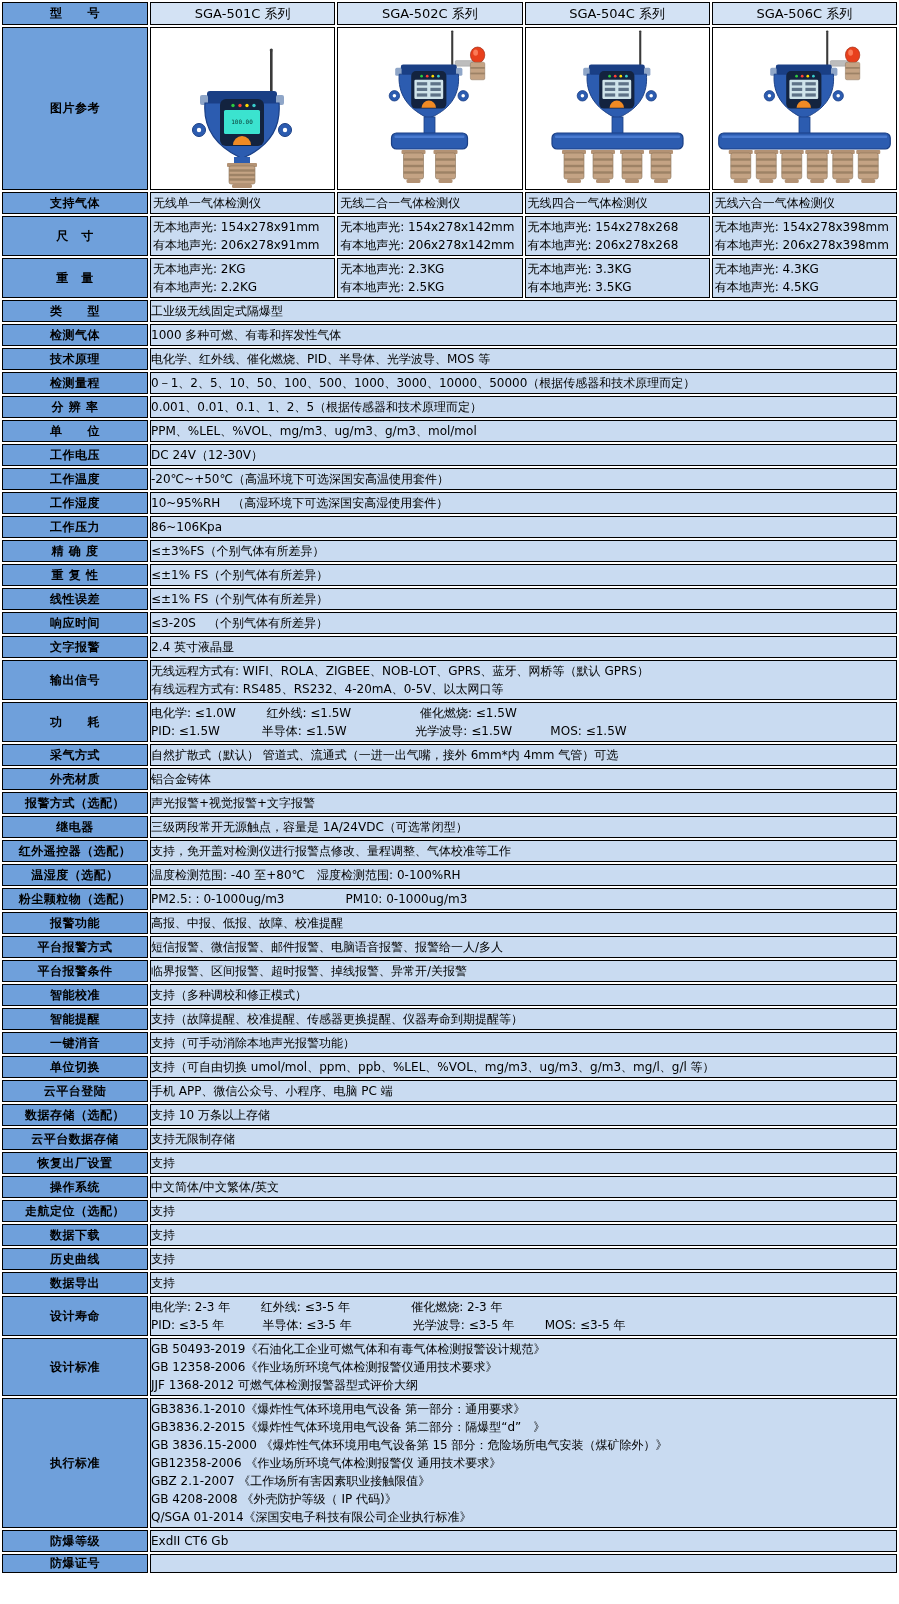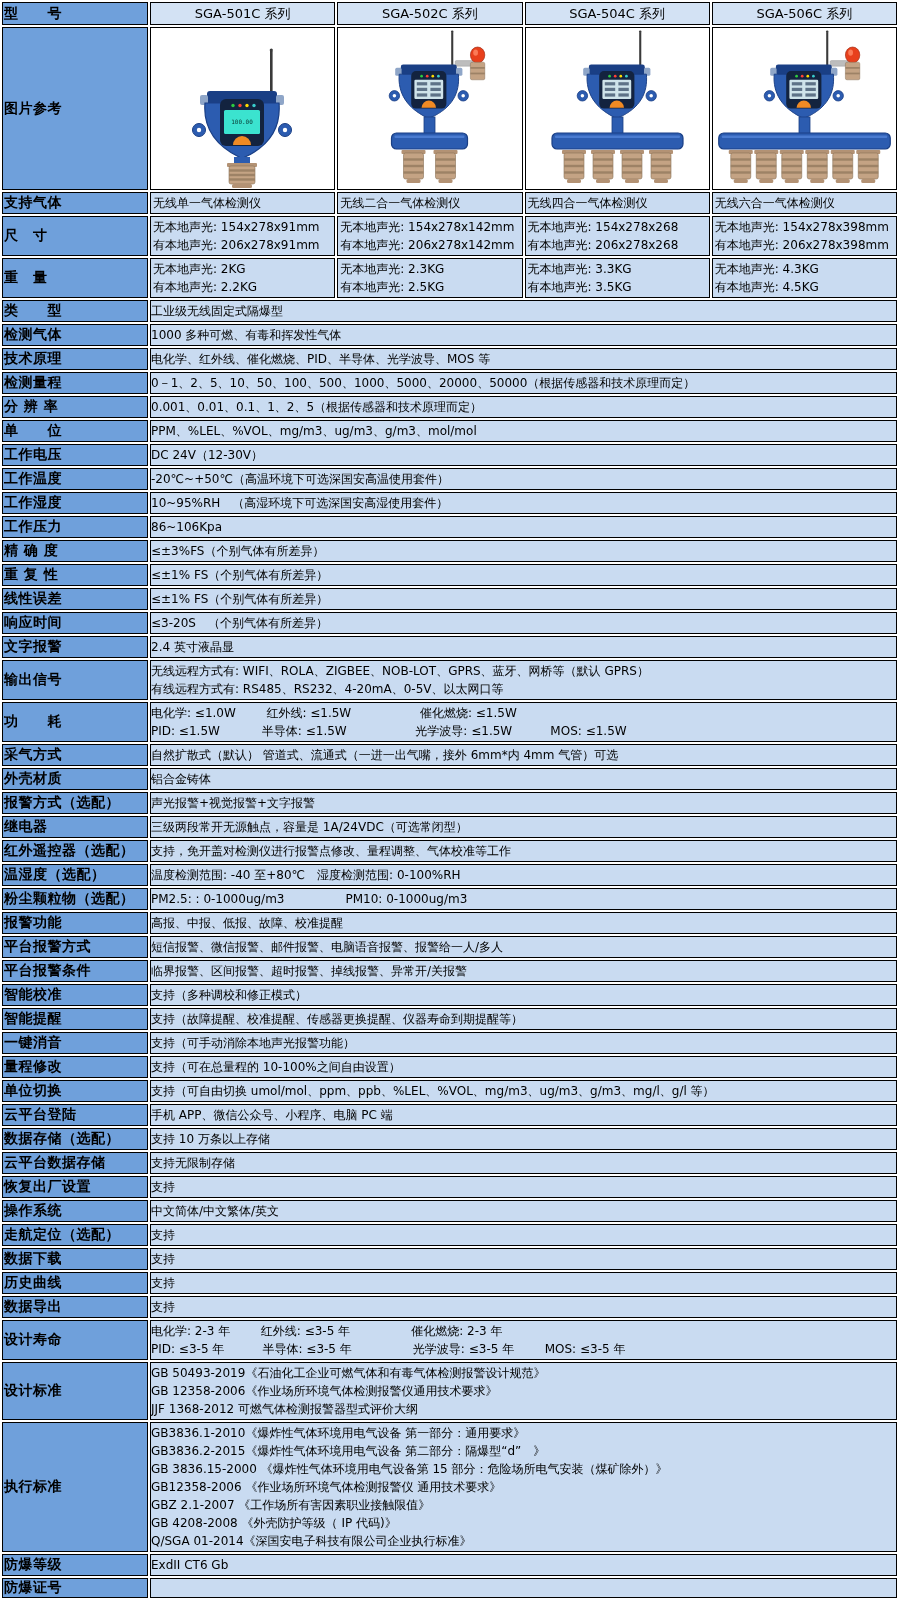--- a/index.html
+++ b/index.html
@@ -14,22 +14,22 @@
     width:899px;
     border-collapse:separate;
     border-spacing:2px;
     background:#ffffff;
     table-layout:fixed;
   }
   td{border:1px solid var(--border);vertical-align:middle;overflow:hidden;}
   .label-cell{
     background:var(--label-bg);
     font-weight:bold;
-    font-size:14px;
-    text-align:left;
+    font-size:12px;
+    text-align:center;
     padding:0 1px;
     letter-spacing:0.5px;
   }
   .model-cell{
     background:var(--header-bg);
     font-weight:normal;
     font-size:13px;
     text-align:center;
     height:19px;
   }
@@ -392,21 +392,21 @@
       </tr>
       <tr>
         <td class="label-cell">技术原理</td>
         <td class="value-cell" colspan="4">
           <div class="line">电化学、红外线、催化燃烧、PID、半导体、光学波导、MOS 等</div>
         </td>
       </tr>
       <tr>
         <td class="label-cell">检测量程</td>
         <td class="value-cell" colspan="4">
-          <div class="line">0－1、2、5、10、50、100、500、1000、5000、20000、50000（根据传感器和技术原理而定）</div>
+          <div class="line">0－1、2、5、10、50、100、500、1000、3000、10000、50000（根据传感器和技术原理而定）</div>
         </td>
       </tr>
       <tr>
         <td class="label-cell">分 辨 率</td>
         <td class="value-cell" colspan="4">
           <div class="line">0.001、0.01、0.1、1、2、5（根据传感器和技术原理而定）</div>
         </td>
       </tr>
       <tr>
         <td class="label-cell">单　　位</td>
@@ -551,26 +551,20 @@
       <tr>
         <td class="label-cell">智能提醒</td>
         <td class="value-cell" colspan="4">
           <div class="line">支持（故障提醒、校准提醒、传感器更换提醒、仪器寿命到期提醒等）</div>
         </td>
       </tr>
       <tr>
         <td class="label-cell">一键消音</td>
         <td class="value-cell" colspan="4">
           <div class="line">支持（可手动消除本地声光报警功能）</div>
-        </td>
-      </tr>
-      <tr>
-        <td class="label-cell">量程修改</td>
-        <td class="value-cell" colspan="4">
-          <div class="line">支持（可在总量程的 10-100%之间自由设置）</div>
         </td>
       </tr>
       <tr>
         <td class="label-cell">单位切换</td>
         <td class="value-cell" colspan="4">
           <div class="line">支持（可自由切换 umol/mol、ppm、ppb、%LEL、%VOL、mg/m3、ug/m3、g/m3、mg/l、g/l 等）</div>
         </td>
       </tr>
       <tr>
         <td class="label-cell">云平台登陆</td>

